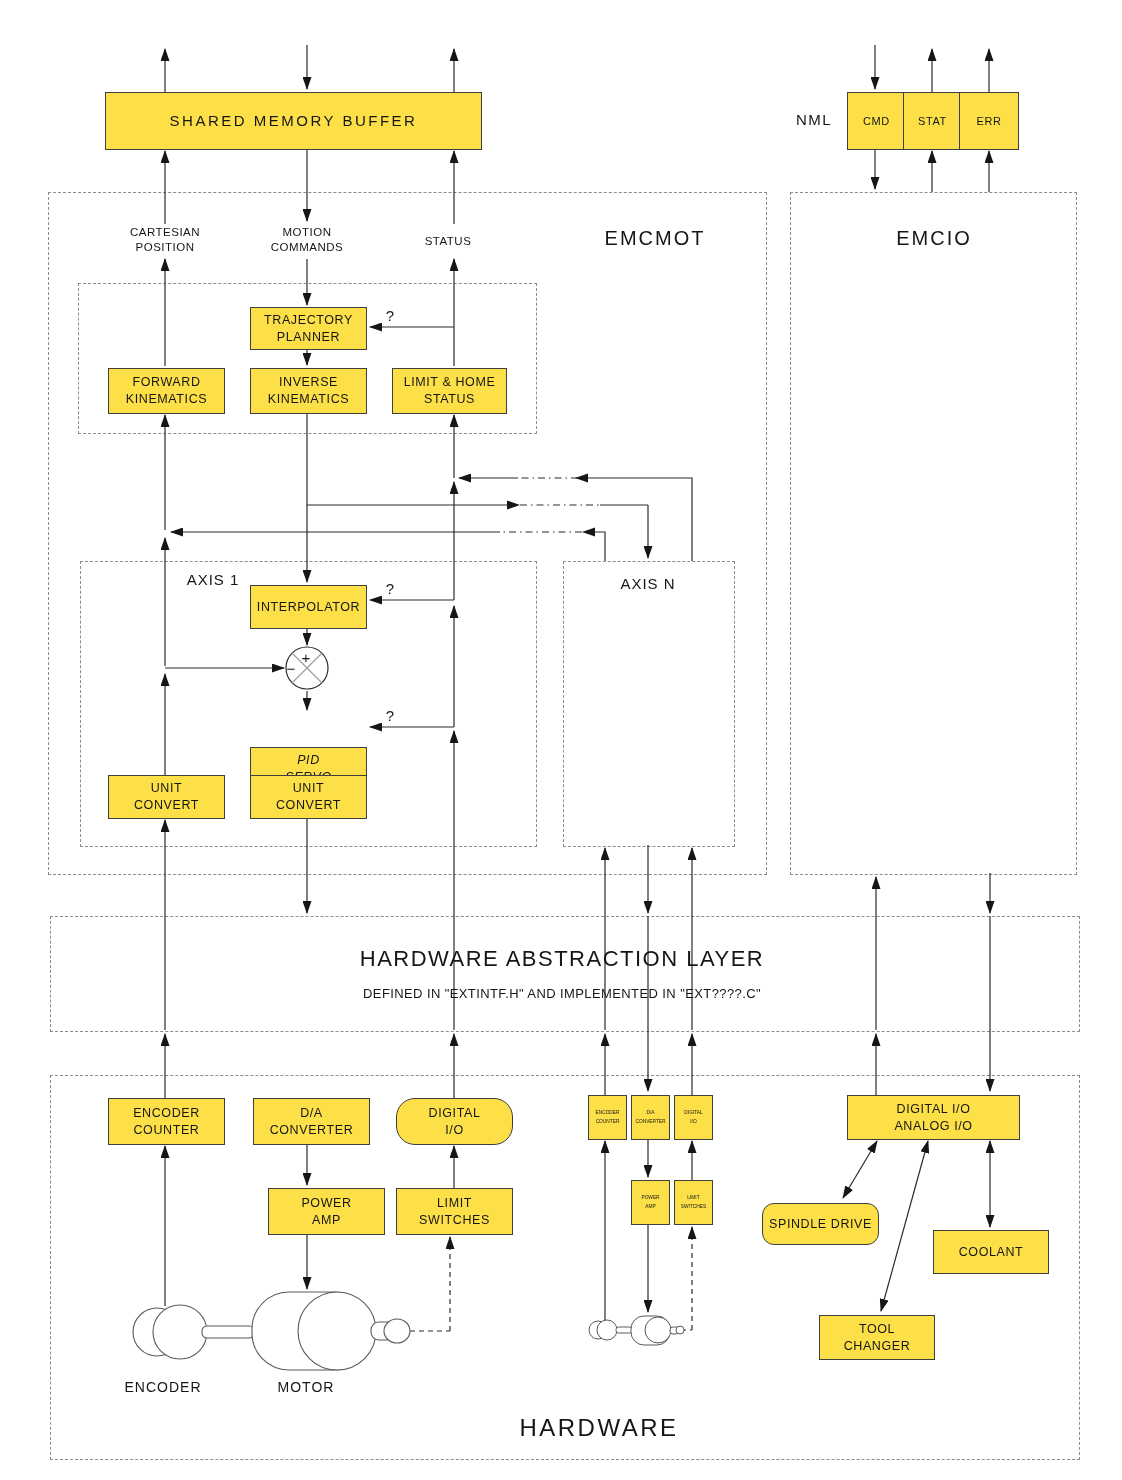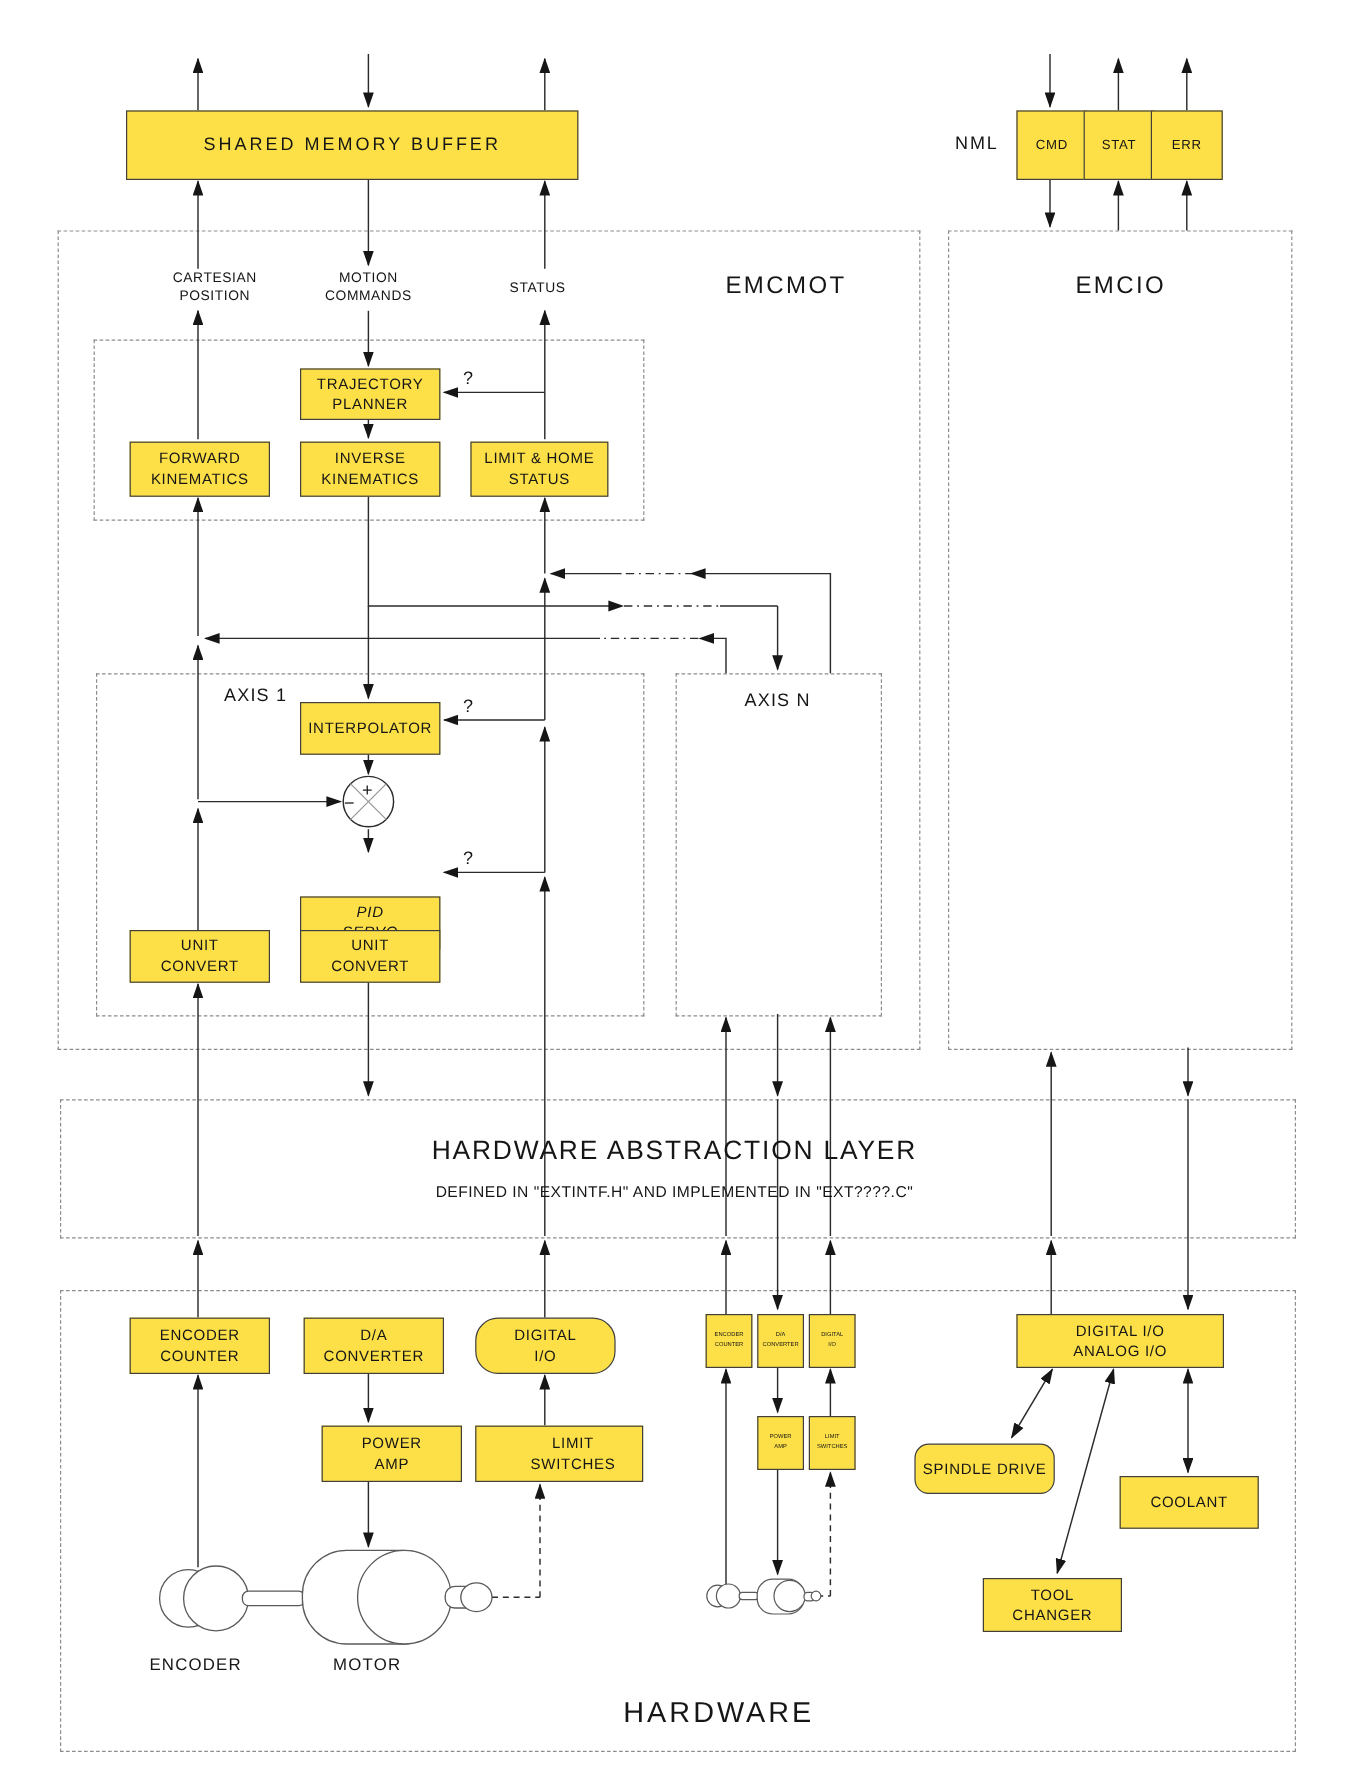--- a/index.html
+++ b/index.html
@@ -159,21 +159,21 @@
   <div class="b" style="left:105px;top:92px;width:375px;height:56px;font-size:15px;letter-spacing:2.5px;">SHARED MEMORY BUFFER</div>
 
   <div class="lbl" style="left:814px;top:120px;font-size:15px;letter-spacing:1.5px;">NML</div>
   <div class="b" style="left:847px;top:92px;width:57px;height:56px;font-size:11px;">CMD</div>
   <div class="b" style="left:903px;top:92px;width:57px;height:56px;font-size:11px;">STAT</div>
   <div class="b" style="left:959px;top:92px;width:58px;height:56px;font-size:11px;">ERR</div>
 
   <div class="lbl ttl" style="left:655px;top:238px;">EMCMOT</div>
   <div class="lbl ttl" style="left:934px;top:238px;">EMCIO</div>
 
-  <div class="lbl sig" style="left:165px;top:240px;margin-left:14px;">CARTESIAN
+  <div class="lbl sig" style="left:165px;top:240px;">CARTESIAN
 POSITION</div>
   <div class="lbl sig" style="left:307px;top:240px;">MOTION
 COMMANDS</div>
   <div class="lbl sig" style="left:448px;top:241px;">STATUS</div>
 
   <div class="b" style="left:250px;top:307px;width:115px;height:41px;">TRAJECTORY
 PLANNER</div>
   <div class="b" style="left:108px;top:368px;width:115px;height:44px;">FORWARD
 KINEMATICS</div>
   <div class="b" style="left:250px;top:368px;width:115px;height:44px;">INVERSE
@@ -199,21 +199,21 @@
   <div class="lbl" style="left:562px;top:994px;font-size:13px;letter-spacing:.4px;">DEFINED IN "EXTINTF.H" AND IMPLEMENTED IN "EXT????.C"</div>
 
   <div class="b" style="left:108px;top:1098px;width:115px;height:45px;">ENCODER
 COUNTER</div>
   <div class="b" style="left:253px;top:1098px;width:115px;height:45px;">D/A
 CONVERTER</div>
   <div class="b" style="left:396px;top:1098px;width:115px;height:45px;border-radius:19px;">DIGITAL
 I/O</div>
   <div class="b" style="left:268px;top:1188px;width:115px;height:45px;">POWER
 AMP</div>
-  <div class="b" style="left:396px;top:1188px;width:115px;height:45px;padding-left:23px;">LIMIT
+  <div class="b" style="left:396px;top:1188px;width:115px;height:45px;">LIMIT
 SWITCHES</div>
   <div class="lbl" style="left:163px;top:1387px;font-size:14px;letter-spacing:1px;">ENCODER</div>
   <div class="lbl" style="left:306px;top:1387px;font-size:14px;letter-spacing:1px;">MOTOR</div>
 
   <div class="b bs" style="left:588px;top:1095px;width:37px;height:43px;">ENCODER
 COUNTER</div>
   <div class="b bs" style="left:631px;top:1095px;width:37px;height:43px;">D/A
 CONVERTER</div>
   <div class="b bs" style="left:674px;top:1095px;width:37px;height:43px;">DIGITAL
 I/O</div>

